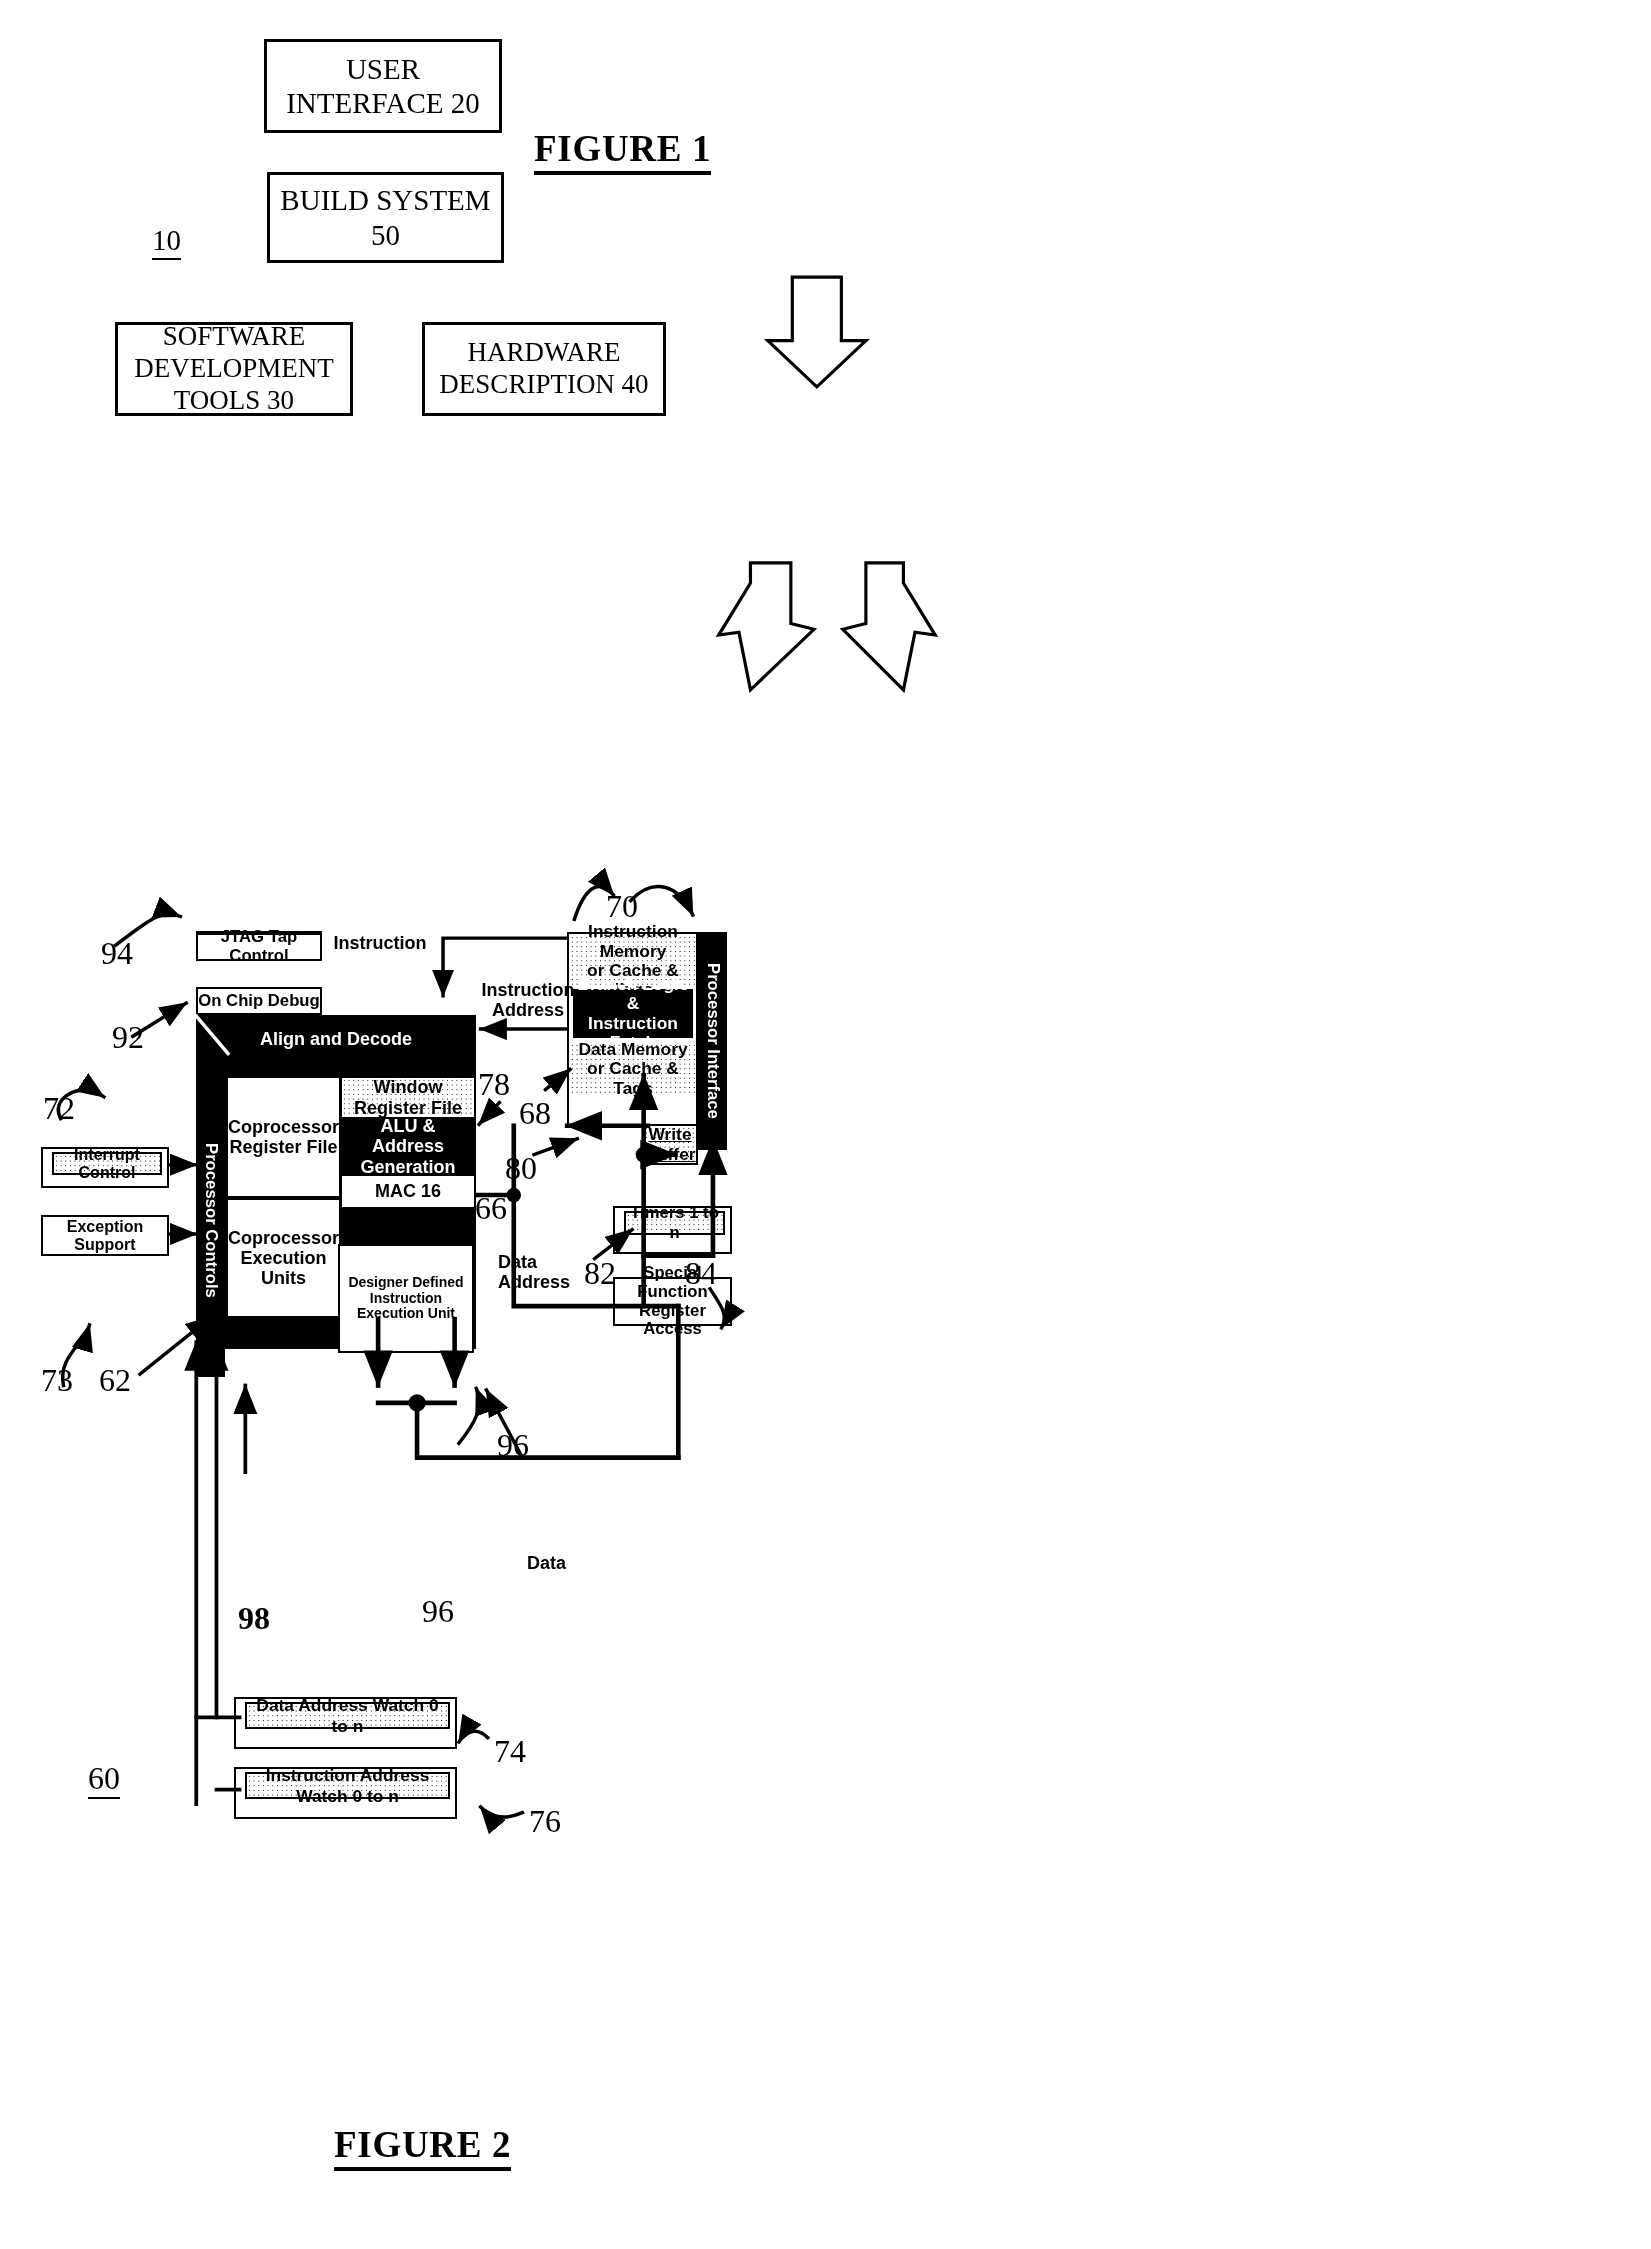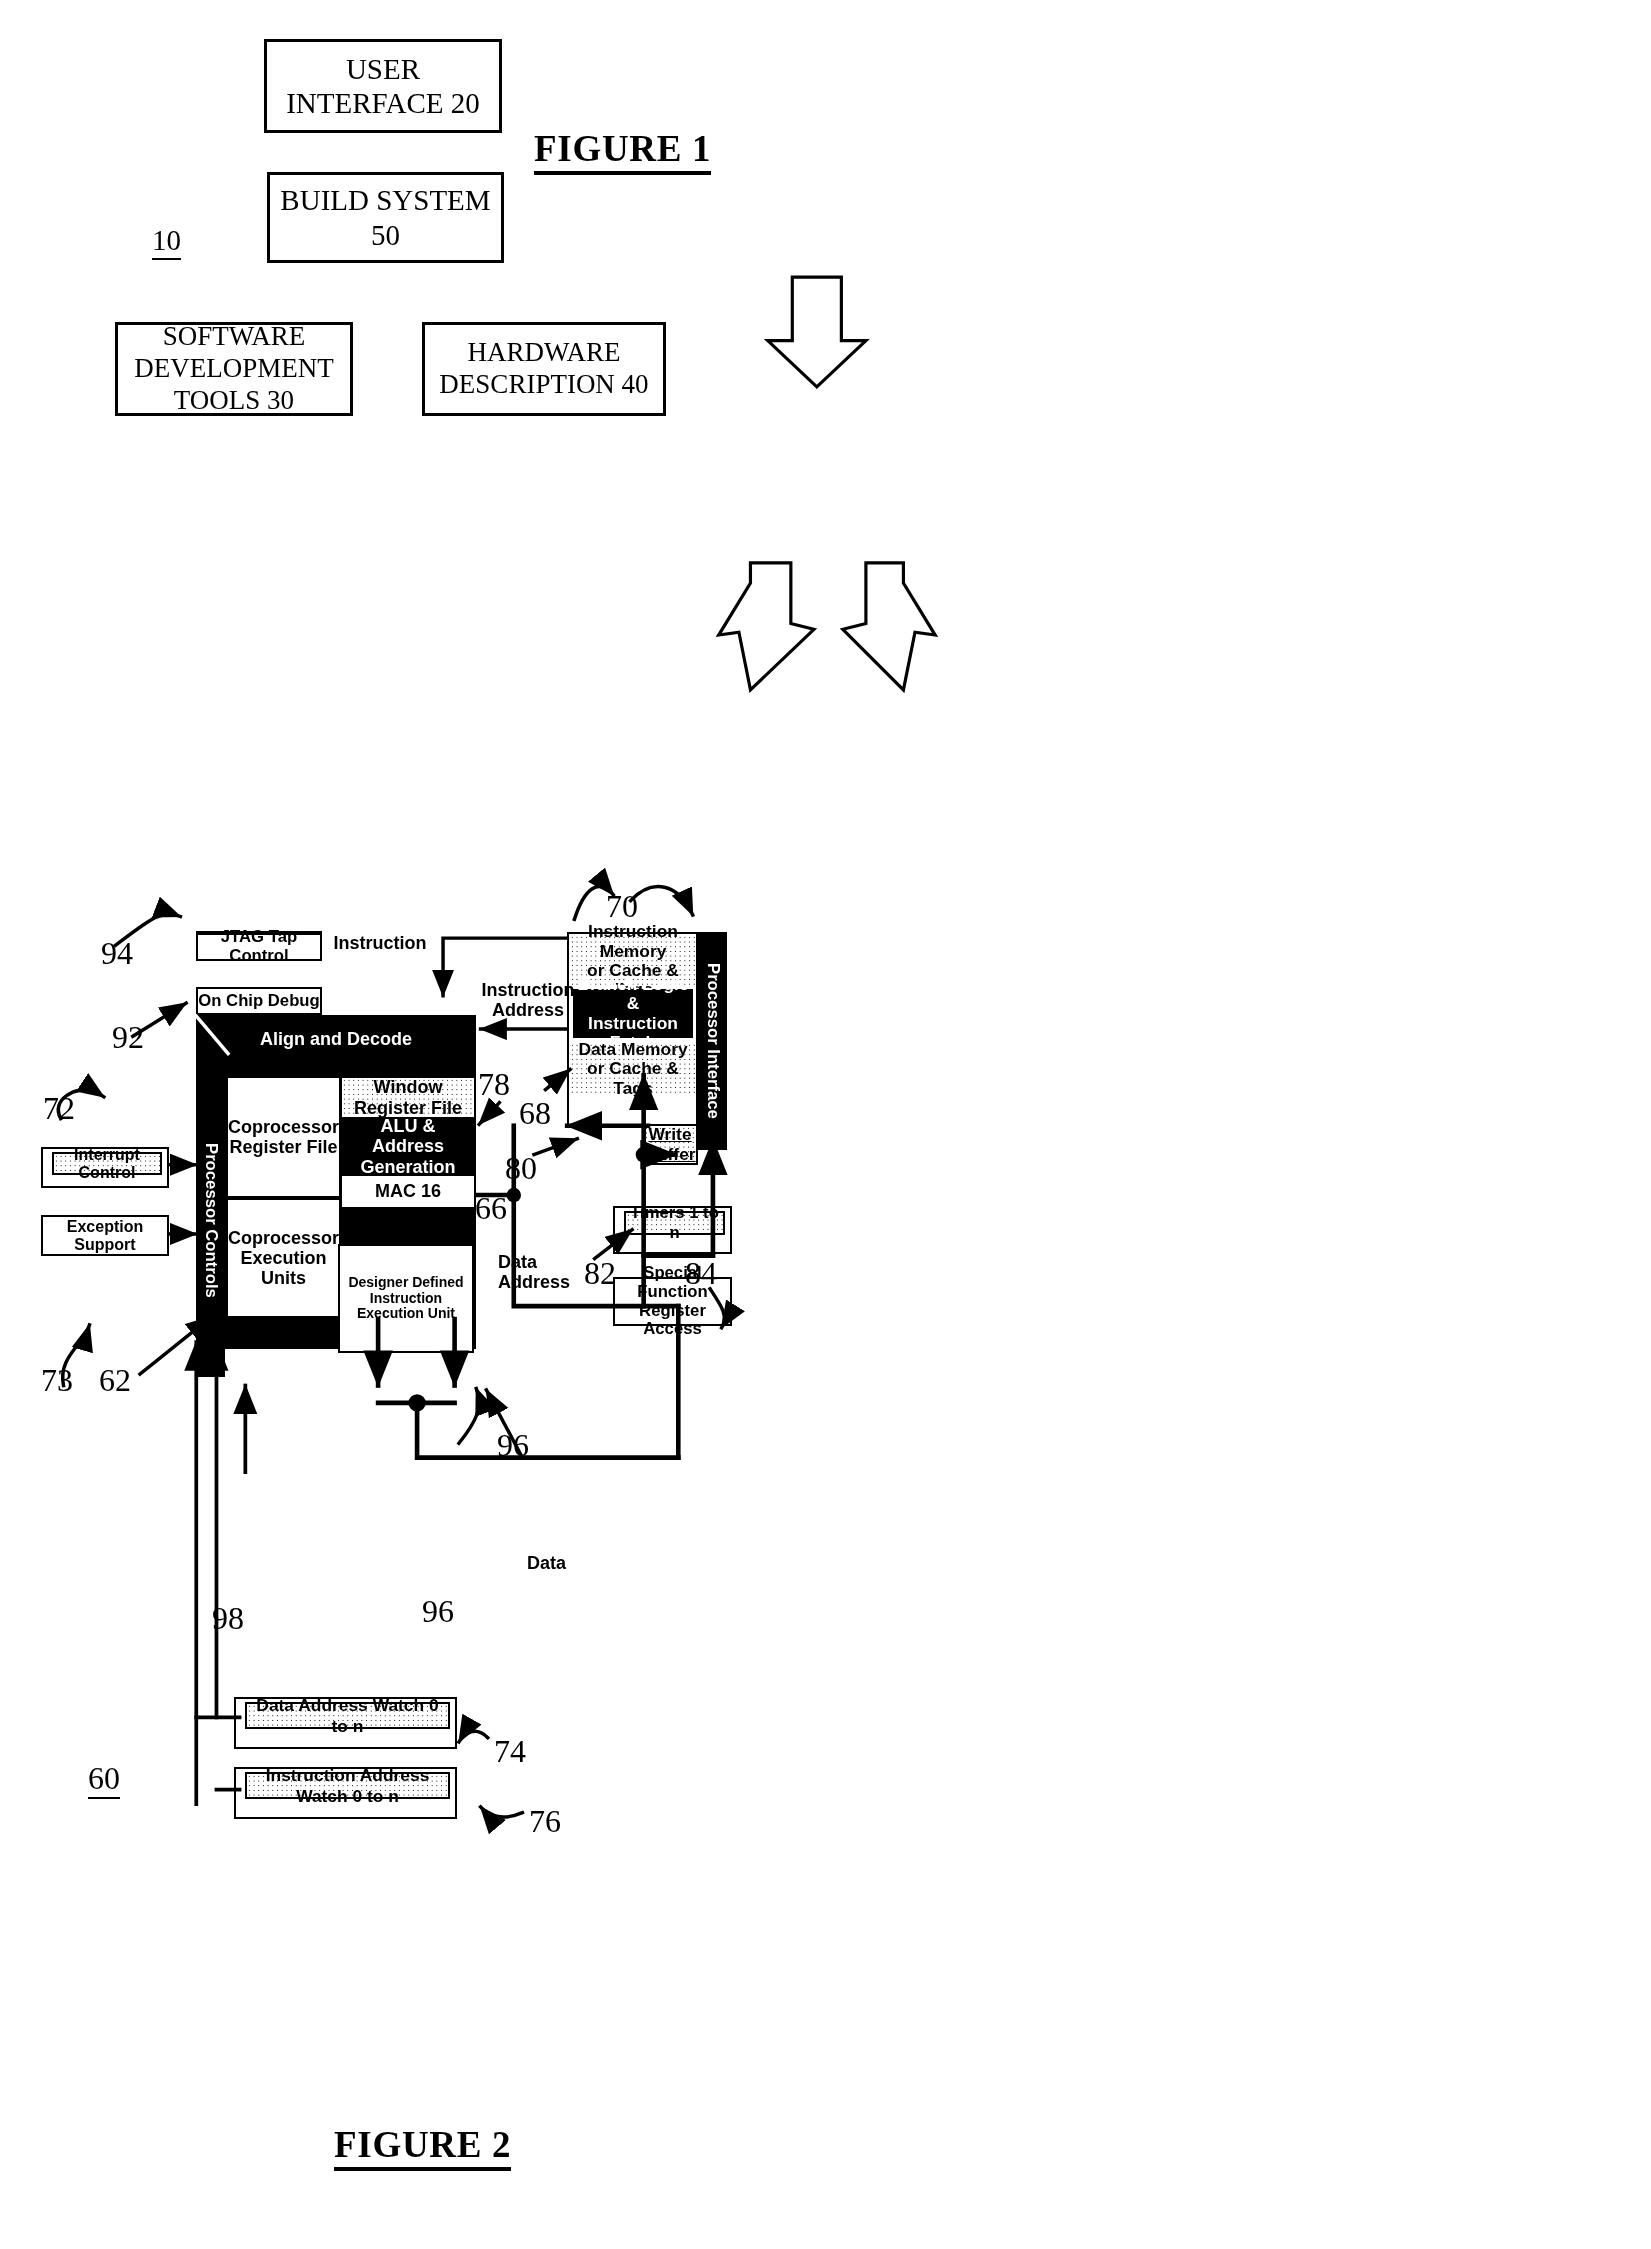--- a/index.html
+++ b/index.html
@@ -170,21 +170,21 @@
       <span>Data<br>Address</span>
     </div>
 
     <div class="lbl" style="left:527px;top:1553px;width:73px;font-size:18px;text-align:left;">Data</div>
 
     <div class="rnum" style="left:101px;top:935px;">94</div>
     <div class="rnum" style="left:112px;top:1019px;">92</div>
     <div class="rnum" style="left:43px;top:1090px;">72</div>
     <div class="rnum" style="left:41px;top:1362px;">73</div>
     <div class="rnum" style="left:99px;top:1362px;">62</div>
-    <div class="rnum" style="left:212px;top:1600px;">98</div>
+    <div class="rnum" style="left:238px;top:1600px;font-weight:bold;">98</div>
     <div class="rnum" style="left:422px;top:1593px;">96</div>
     <div class="rnum" style="left:497px;top:1427px;">96</div>
     <div class="rnum" style="left:475px;top:1190px;">66</div>
     <div class="rnum" style="left:519px;top:1095px;">68</div>
     <div class="rnum" style="left:478px;top:1066px;">78</div>
     <div class="rnum" style="left:505px;top:1150px;">80</div>
     <div class="rnum" style="left:584px;top:1255px;">82</div>
     <div class="rnum" style="left:685px;top:1255px;">84</div>
     <div class="rnum" style="left:606px;top:888px;">70</div>
     <div class="rnum" style="left:494px;top:1733px;">74</div>

